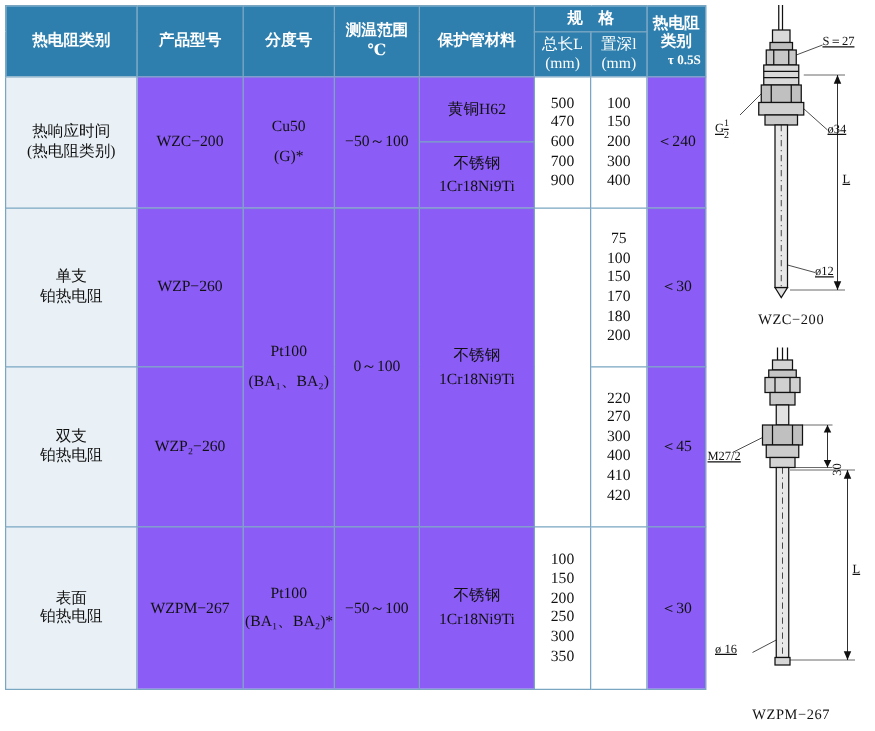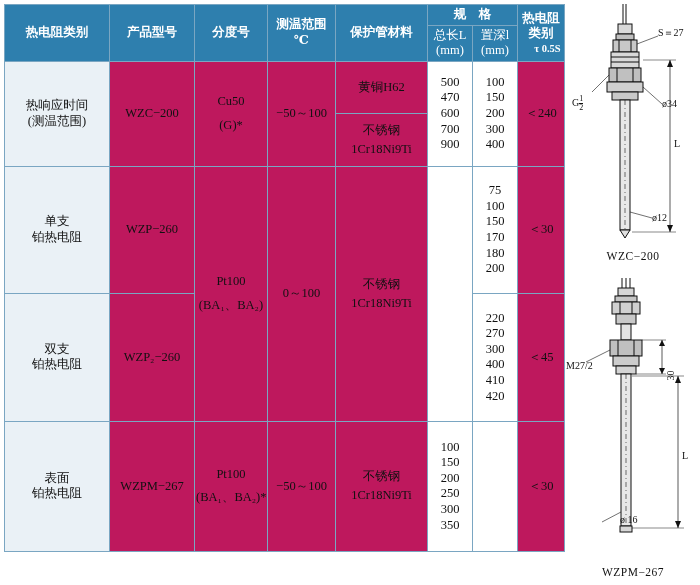--- a/index.html
+++ b/index.html
@@ -54,21 +54,21 @@
     border: 1px solid #2e7fae;
     padding: 3px 1px;
   }
   .cat-cell {
     background: #eaf1f6;
     font-size: 12.5px;
     line-height: 1.5;
   }
   .cat-cell .l2 { display:block; }
   .model-cell, .grade-cell, .range-cell, .mat-cell, .resp-cell {
-    background: #be185d;
+    background: #8b5cf6;
   }
   .nowrap { white-space: nowrap; }
   .len-list, .depth-list {
     line-height: 1.55;
     font-size: 12.5px;
   }
   .len-list div, .depth-list div { white-space: nowrap; }
   .tiny-unit { font-size: 10.5px; margin-left: 13px; }
 
   
@@ -85,20 +85,21 @@
     text-align: center;
     font-size: 11.5px;
     font-family: "Liberation Serif", serif;
     letter-spacing: 0.5px;
   }
   .lbl {
     position: absolute;
     font-size: 10px;
     font-family: "Liberation Serif", serif;
     white-space: nowrap;
+    text-decoration: underline;
   }
   svg { display:block; }
 </style>
 </head>
 <body>
 
 <div class="page">
 
   <table class="spec-table">
     <colgroup>
@@ -136,21 +137,21 @@
           <div>置深l</div>
           <div>(mm)</div>
         </th>
       </tr>
     </thead>
     <tbody>
 
       <tr style="height:105px">
         <td class="cat-cell">
           <span class="l2">热响应时间</span>
-          <span class="l2">(测温范围)</span>
+          <span class="l2">(热电阻类别)</span>
         </td>
         <td class="model-cell nowrap">WZC−200</td>
         <td class="grade-cell">
           <div>Cu50</div>
           <div style="height:8px"></div>
           <div>(G)*</div>
         </td>
         <td class="range-cell nowrap">−50～100</td>
         <td class="mat-cell" style="padding:0">
           <div style="border-bottom:1px solid #7aa6c2;height:51px;display:flex;align-items:center;justify-content:center">黄铜H62</div>
@@ -346,17 +347,17 @@
         <line x1="66" y1="252" x2="118" y2="252" stroke-width="0.5"></line>
 
         <line x1="44" y1="74" x2="20" y2="86" stroke-width="0.6"></line>
 
         <line x1="55" y1="236" x2="36" y2="246" stroke-width="0.6"></line>
       </g>
     </svg>
     <div class="lbl" style="left:0px; top:360px;">M27/2</div>
     <div class="lbl" style="left:99px; top:370px;"><span style="display:inline-block;transform:rotate(-90deg);">30</span></div>
     <div class="lbl" style="left:116px; top:450px;">L</div>
-    <div class="lbl" style="left:6px; top:514px;margin-left:48px;">ø 16</div>
+    <div class="lbl" style="left:6px; top:514px;">ø 16</div>
     <div class="dwg-caption" style="left:0px; top:566px;">WZPM−267</div>
   </div>
 
 </div>
 
 </body></html>

